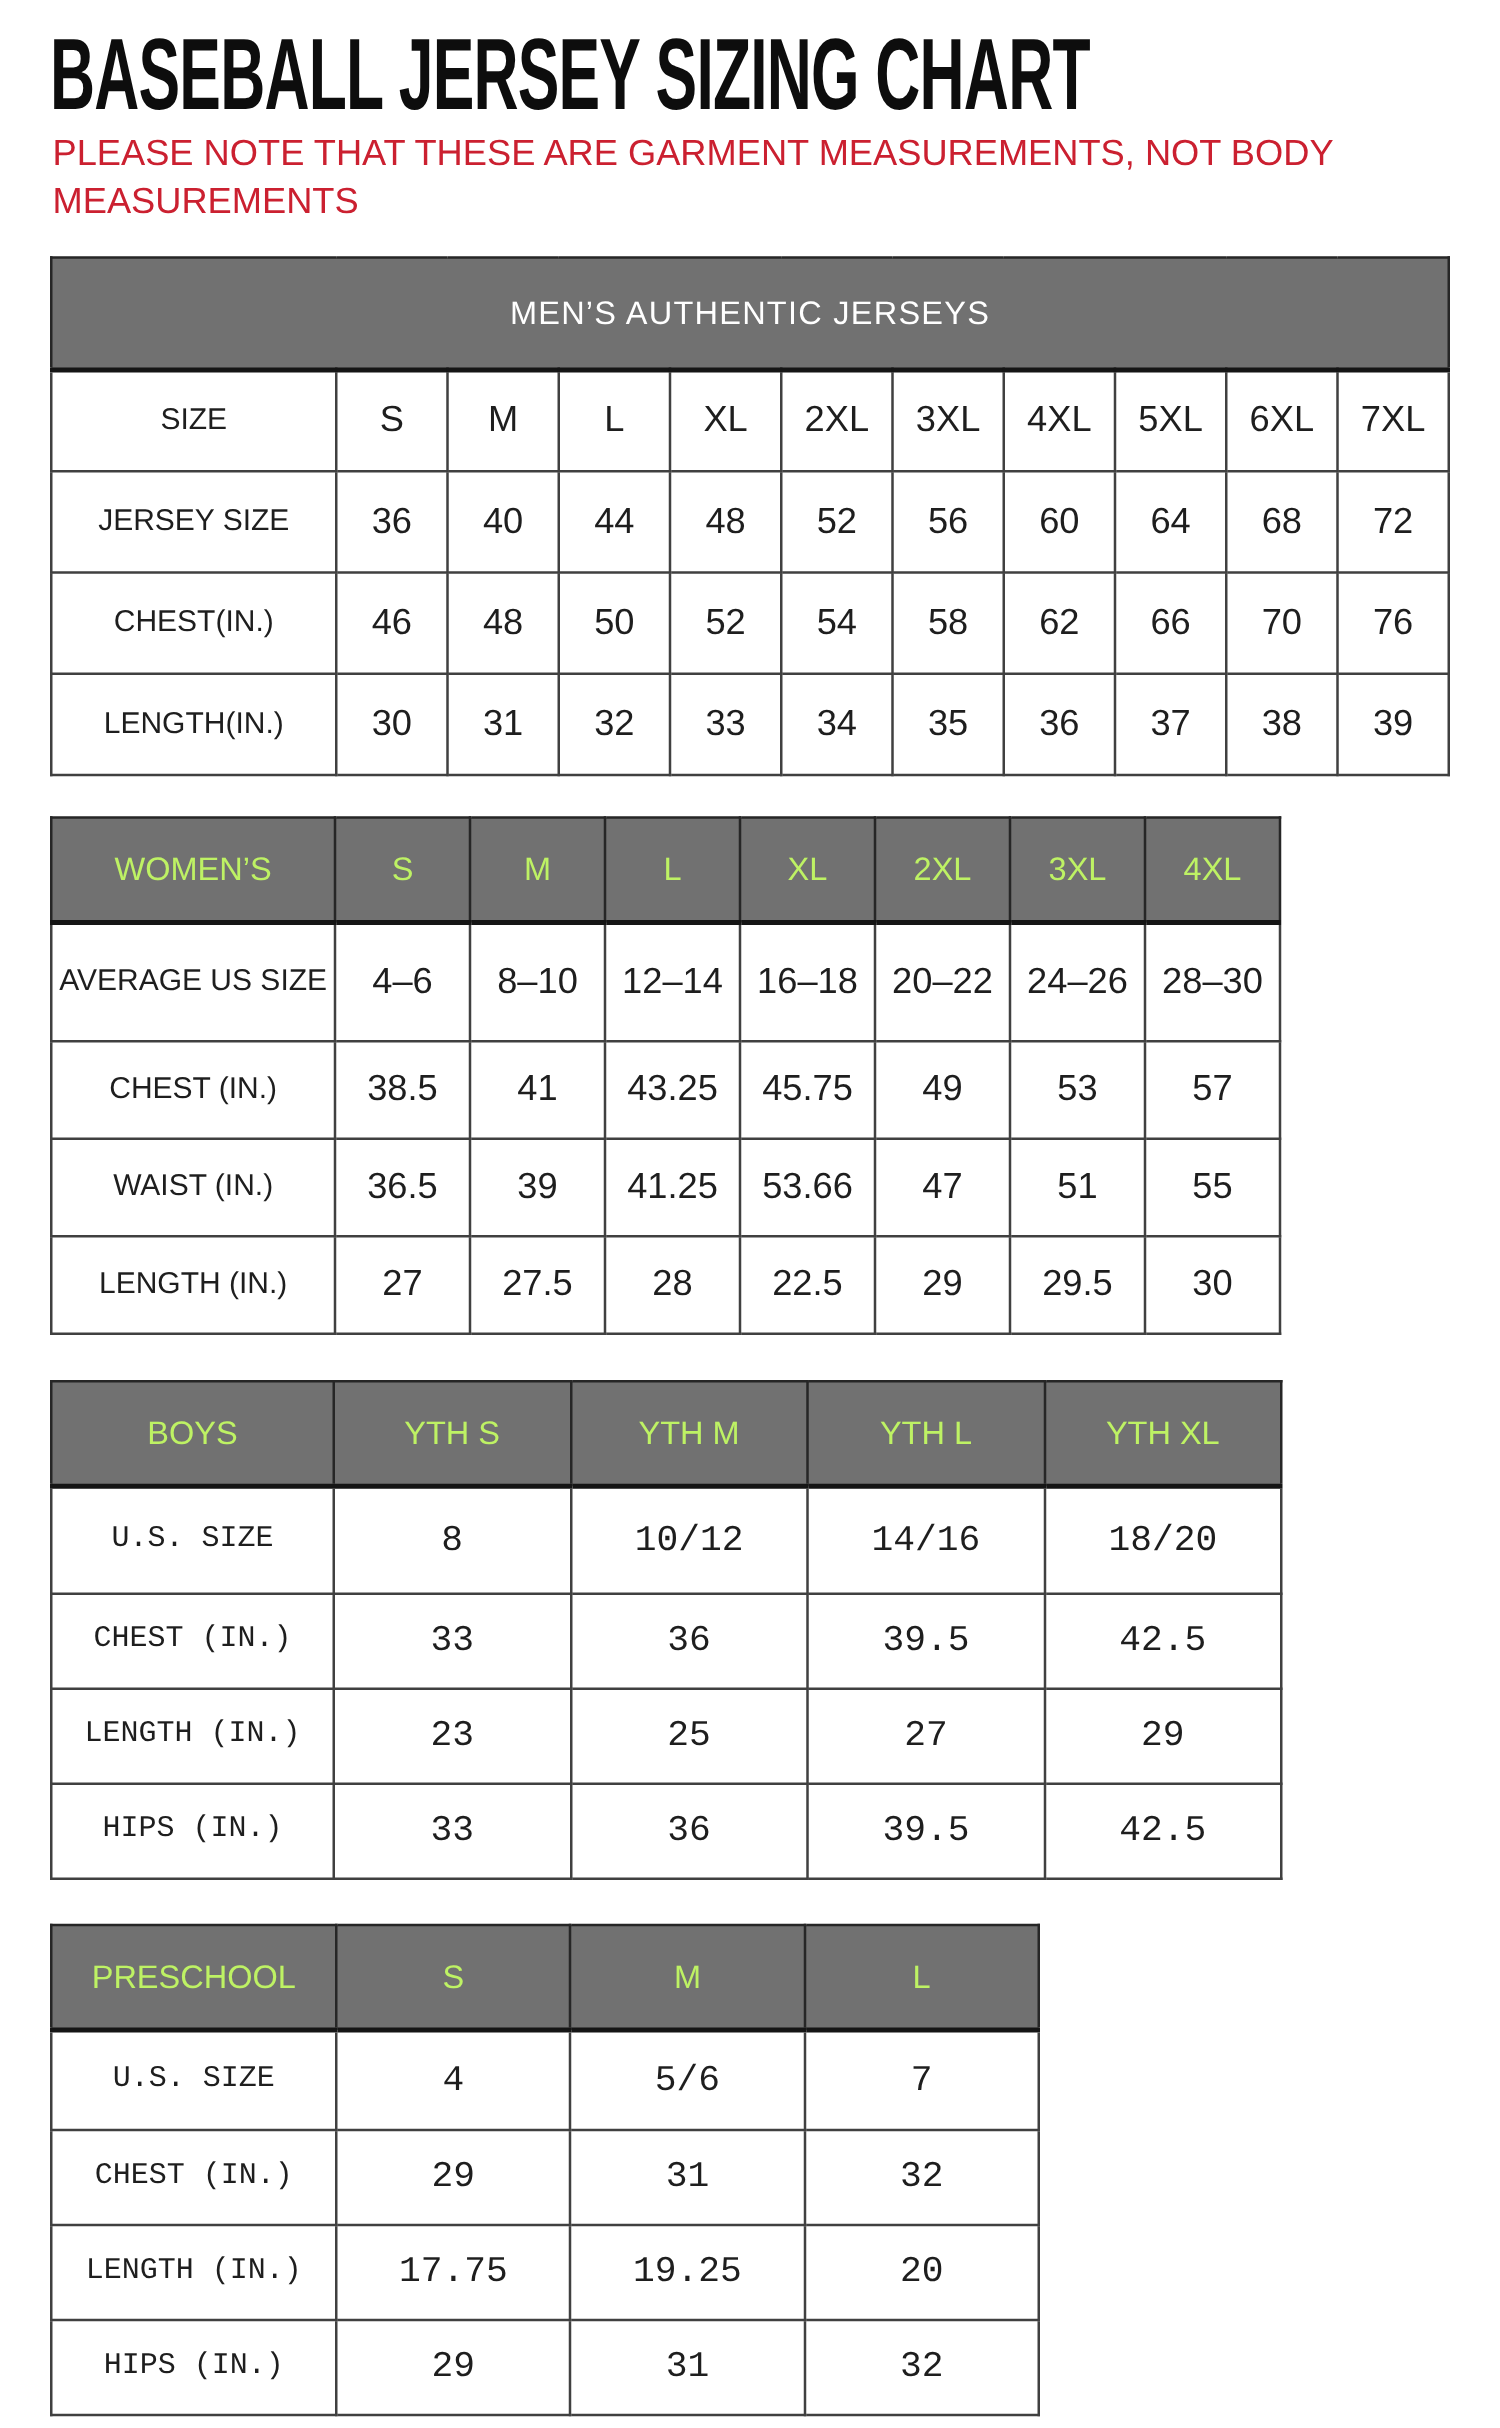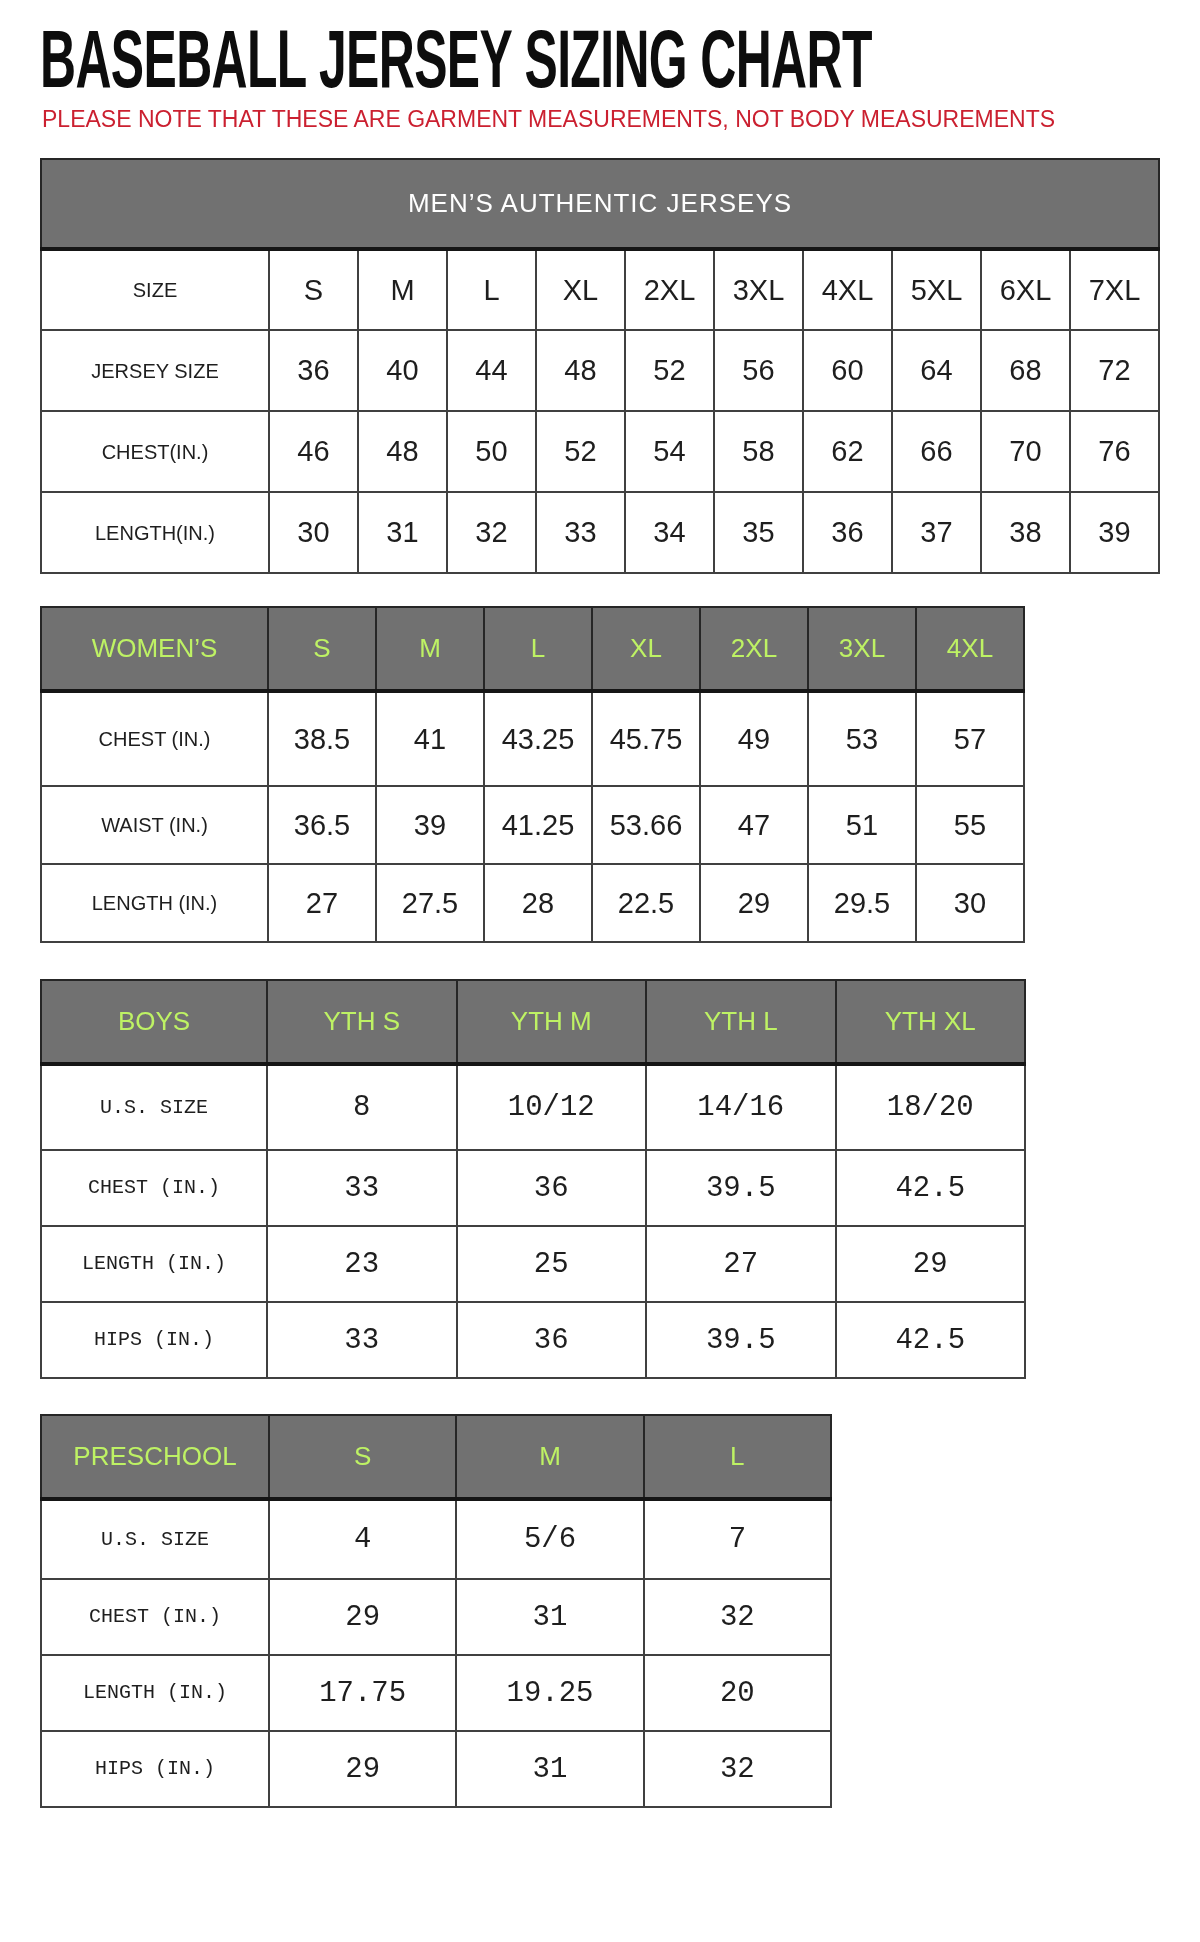--- a/index.html
+++ b/index.html
@@ -19,21 +19,21 @@
   }
   .page{padding:20px 40px 20px 40px;}
   .title{
     margin:0 0 6px 0;
     font-size:78px;line-height:1.0;font-weight:bold;color:#0d0d0d;
     white-space:nowrap;letter-spacing:-1px;
     transform:scale(0.64,1.04);transform-origin:left center;
   }
   .note{
     margin:0 0 0 2px;max-width:1080px;
-    color:var(--red);font-size:23px;line-height:1.32;font-weight:400;
+    color:var(--red);font-size:29px;line-height:1.32;font-weight:400;
   }
   table.tbl{
     border-collapse:collapse;table-layout:fixed;
     border:2px solid var(--edge);
     background:#fff;
   }
   table.mens{width:1120px;margin-top:24px;}
   table.womens{width:985px;margin-top:32px;}
   table.boys{width:986px;margin-top:36px;}
   table.preschool{width:792px;margin-top:35px;}
@@ -57,21 +57,21 @@
     border:2px solid var(--edge);
     border-bottom:4px solid var(--thick);
   }
   
   .tbl tbody tr{height:81px;}
   .boys tbody tr,.preschool tbody tr{height:76px;font-family:Liberation Mono, monospace;}
   .womens tbody tr{height:78px;}
   .womens tbody tr:first-child{height:95px;}
   .boys tbody tr:first-child{height:86px;}
   .preschool tbody tr:first-child{height:80px;}
-  th.rowlabel{font-size:20px;line-height:1.2;}
+  th.rowlabel{font-size:24px;line-height:1.2;}
   .tbl td{font-size:29px;}
 </style>
 </head>
 <body>
 
 <div class="page">
 
   <h1 class="title">BASEBALL JERSEY SIZING CHART</h1>
 
   <p class="note">PLEASE NOTE THAT THESE ARE GARMENT MEASUREMENTS, NOT BODY MEASUREMENTS</p>
@@ -169,20 +169,30 @@
           <th class="hcell">M</th>
           <th class="hcell">L</th>
           <th class="hcell">XL</th>
           <th class="hcell">2XL</th>
           <th class="hcell">3XL</th>
           <th class="hcell">4XL</th>
         </tr>
       </thead>
     <tbody>
         <tr>
+          <th class="rowlabel">AVERAGE US SIZE</th>
+          <td>4–6</td>
+          <td>8–10</td>
+          <td>12–14</td>
+          <td>16–18</td>
+          <td>20–22</td>
+          <td>24–26</td>
+          <td>28–30</td>
+        </tr>
+        <tr>
           <th class="rowlabel">CHEST (IN.)</th>
           <td>38.5</td>
           <td>41</td>
           <td>43.25</td>
           <td>45.75</td>
           <td>49</td>
           <td>53</td>
           <td>57</td>
         </tr>
         <tr>

